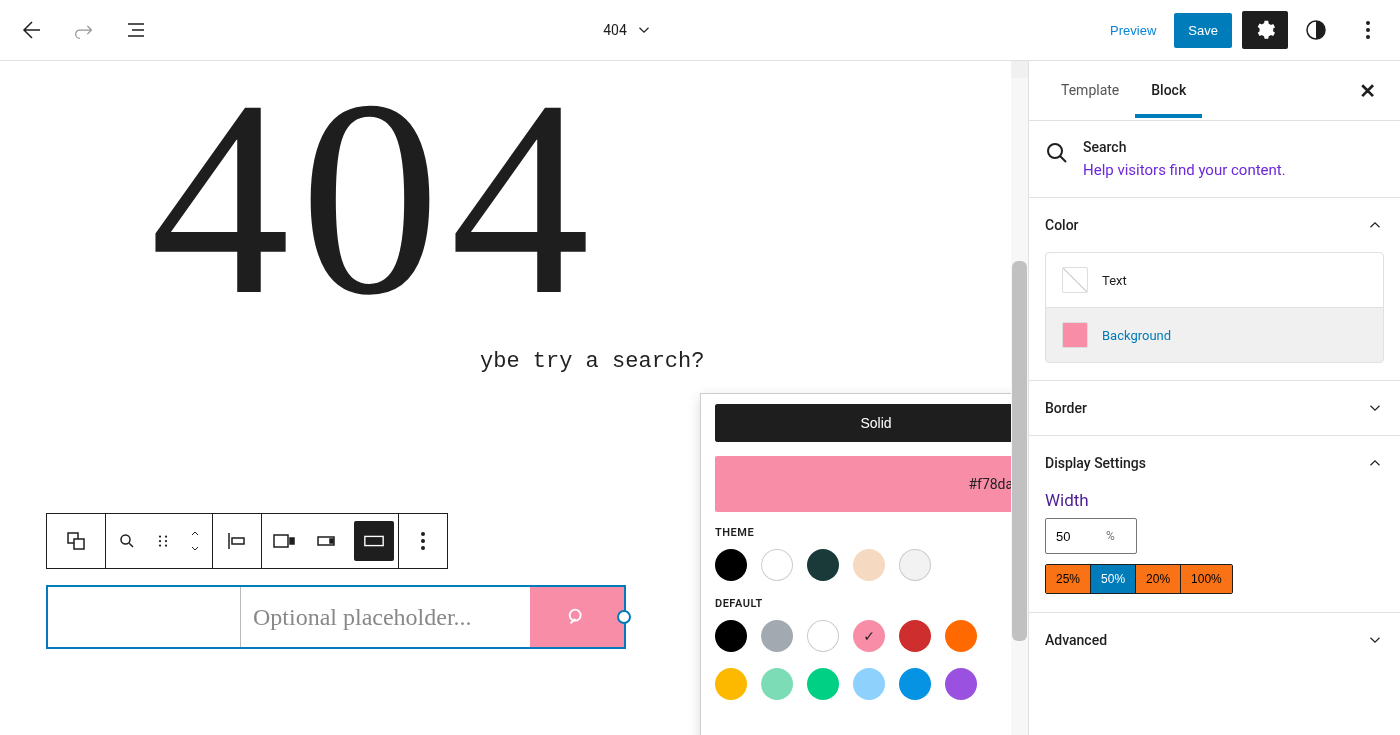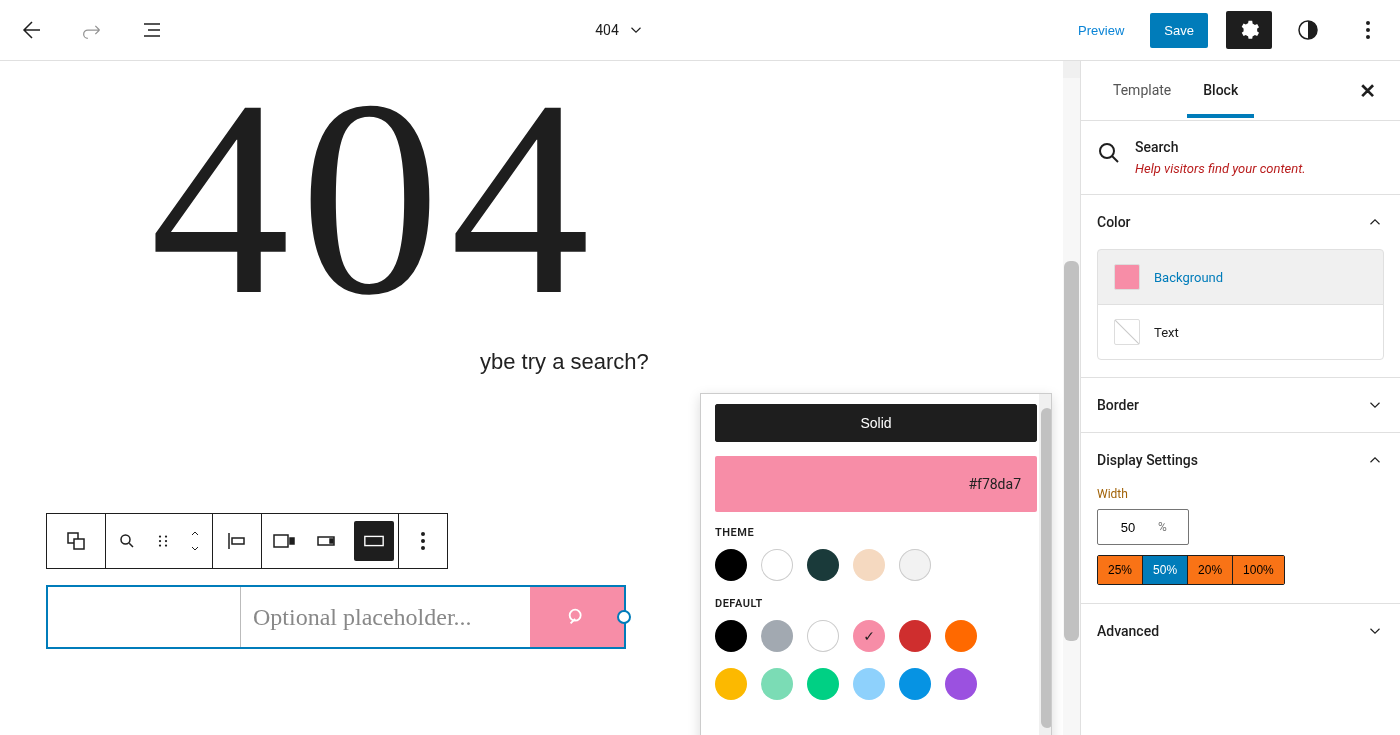--- a/index.html
+++ b/index.html
@@ -1,35 +1,35 @@
 <!DOCTYPE html>
 <html><head>
 <meta charset="utf-8">
 <style>
   * { box-sizing: border-box; margin: 0; padding: 0; }
   body { font-family: -apple-system, BlinkMacSystemFont, "Segoe UI", Roboto, sans-serif; background: #fff; overflow: hidden; width: 1400px; height: 735px; color: #1e1e1e; }
   
   .topbar { height: 61px; display: flex; align-items: center; padding: 0 8px; border-bottom: 1px solid #e0e0e0; }
-  .topbar .left-group, .topbar .right-group { display: flex; align-items: center; gap: 12px; }
+  .topbar .left-group, .topbar .right-group { display: flex; align-items: center; gap: 4px; }
   .topbar .center-group { flex: 1; display: flex; align-items: center; justify-content: center; gap: 8px; }
   .icon-btn { width: 48px; height: 48px; display: flex; align-items: center; justify-content: center; border: none; background: transparent; cursor: pointer; border-radius: 2px; color: #1e1e1e; }
   .icon-btn.disabled svg { color: #949494; }
   .icon-btn.primary { background: #1e1e1e; color: #fff; }
   .title-text { font-size: 14px; }
   .btn-text { padding: 10px 14px; font-size: 13px; cursor: pointer; border: none; background: transparent; border-radius: 2px; }
   .btn-link { color: #0a84d6; }
   .btn-primary { background: #007cba; color: #fff; font-weight: 400; }
   .kebab { display: flex; flex-direction: column; gap: 3px; align-items: center; justify-content: center; }
   .kebab span { width: 4px; height: 4px; background: #1e1e1e; border-radius: 50%; }
   
   .main-area { position: relative; display: flex; height: calc(735px - 61px); }
   .canvas-wrap { flex: 1; position: relative; overflow: hidden; }
   .canvas-pad { padding: 0 30px; }
   .big-404 { font-family: Georgia, 'Times New Roman', serif; font-weight: 100; font-size: 280px; letter-spacing: 10px; margin-top: -25px; margin-left: 120px;}
-  .prompt-text { font-family: Liberation Sans, sans-serif; font-size: 22px; color: #222; margin-left: 480px; margin-top: -10px; }
+  .prompt-text { font-family: Liberation Mono, monospace; font-size: 22px; color: #222; margin-left: 480px; margin-top: -10px; }
   
   .block-toolbar { position: absolute; left: 46px; top: 452px; display: flex; background: #fff; }
   .tb-group { border: 1px solid #1e1e1e; display: flex; align-items: center; height: 56px; }
   .tb-group + .tb-group { margin-left: -1px; }
   .tb-btn { width: 48px; height: 48px; display: flex; align-items: center; justify-content: center; background: transparent; border: none; cursor: pointer; position: relative; }
   .tb-col { width: 34px; display: flex; flex-direction: column; gap: 2px; align-items: center; }
   .tb-sq { width: 40px; height: 40px; background: #1e1e1e; display: flex; align-items: center; justify-content: center; cursor: pointer; border: none; border-radius: 2px; color: #fff; margin: 0 4px;}
   
   .search-block { position: absolute; left: 46px; top: 524px; width: 580px; height: 64px; border: 2px solid #007cba; display: flex; }
   .search-block .sb-left { width: 193px; border-right: 1px solid #bbb; }
@@ -50,46 +50,46 @@
   .swatch.outline { box-shadow: inset 0 0 0 1px #ccc; }
   .swatch.selected::after { content: '✓'; position: absolute; inset: 0; display: flex; align-items: center; justify-content: center; font-size: 14px; color: #1e1e1e; }
   
   .scrollbar-pop { position: absolute; right: -4px; top: 0; width: 16px; height: 100%; background: #f0f0f0; }
   .scrollbar-pop .thumb { position: absolute; left: 2px; right: 2px; top: 14px; height: 320px; background: #c1c1c1; border-radius: 6px; }
   
   .canvas-scroll { position: absolute; right: 0; top: 0; width: 17px; height: 100%; background: #f7f7f7; }
   .canvas-scroll .btn { height: 17px; background: #f0f0f0; }
   .canvas-scroll .thumb { position: absolute; left: 1px; right: 1px; top: 200px; height: 380px; background: #c1c1c1; border-radius: 6px; }
   
-  .sidebar { width: 320px; border-left: 1px solid #e0e0e0; display: flex; flex-direction: column; overflow-y: auto; position: relative; }
+  .sidebar { width: 372px; border-left: 1px solid #e0e0e0; display: flex; flex-direction: column; overflow-y: auto; position: relative; }
   .tabs { display: flex; border-bottom: 1px solid #e0e0e0; align-items: center; padding: 0 16px; height: 60px; }
   .tab { padding: 18px 16px 16px; font-size: 14px; color: #555; cursor: pointer; border-bottom: 4px solid transparent; }
   .tab.active { color: #1e1e1e; border-bottom-color: #007cba; font-weight: 500; }
   .close-x { margin-left: auto; font-size: 20px; cursor: pointer; color: #1e1e1e; padding: 4px 8px; font-weight: bold;}
   
   .block-header { padding: 18px 16px; display: flex; gap: 14px; align-items: flex-start; }
   .block-header .bh-icon { margin-top: 2px; }
   .block-header .bh-text h4 { font-size: 14px; font-weight: 500; margin-bottom: 6px; }
-  .block-header .bh-text p { font-size: 13px; color: #b91c1c; font-style: italic; }
+  .block-header .bh-text p { font-size: 15px; color: #6d28d9; }
   
   .panel-section { border-top: 1px solid #e0e0e0; }
   .panel-head { padding: 18px 16px; display: flex; align-items: center; justify-content: space-between; cursor: pointer; }
   .panel-head h5 { font-size: 14px; font-weight: 500; }
   .panel-body { padding: 0 16px 18px; }
   
   .color-item { border: 1px solid #e0e0e0; display: flex; align-items: center; gap: 14px; padding: 14px 16px; margin-bottom: -1px; cursor: pointer; font-size: 13px; }
   .color-item:first-child { border-radius: 4px 4px 0 0; }
   .color-item:last-child { border-radius: 0 0 4px 4px; }
   .color-item .cs { width: 26px; height: 26px; border-radius: 2px; border: 1px solid #ddd; }
   .color-item.active { background: #f0f0f0; color: #007cba; }
   .cs-empty { background: linear-gradient(to top right, transparent calc(50% - 1px), #ccc 50%, transparent calc(50% + 1px)); }
   
-  .width-label { font-size: 12px; color: #a16207; margin-bottom: 8px; }
+  .width-label { font-size: 17px; color: #4c1d95; margin-bottom: 8px; }
   .width-input { width: 92px; height: 36px; border: 1px solid #757575; display: flex; align-items: center; border-radius: 2px; margin-bottom: 10px; }
-  .width-input input { border: none; width: 60px; padding: 0 10px; font-size: 13px; outline: none; text-align: center; }
+  .width-input input { border: none; width: 60px; padding: 0 10px; font-size: 13px; outline: none; }
   .width-input span { color: #757575; font-size: 12px; padding-right: 8px; }
   .width-btns { display: flex; border: 1px solid #1e1e1e; width: fit-content; border-radius: 2px; }
   .width-btns button { padding: 7px 10px; font-size: 12px; border: none; background: #f97316; cursor: pointer; }
   .width-btns button + button { border-left: 1px solid #1e1e1e; }
   .width-btns button.active { background: #007cba; color: #fff; }
   
   svg { display: block; }
   .chev { width: 18px; height: 18px; }
 </style>
 </head>
@@ -305,27 +305,27 @@
     </div>
 
     <div class="panel-section">
       <div class="panel-head">
         <h5>Color</h5>
         <svg class="chev" viewBox="0 0 24 24" fill="none" stroke="#1e1e1e" stroke-width="1.5">
             <path d="M6 15 L12 9 L18 15"></path>
           </svg>
       </div>
       <div class="panel-body">
+        <div class="color-item">
+          <div class="cs cs-empty"></div>
+          <span>Text</span>
+        </div>
         <div class="color-item active">
           <div class="cs" style="background:#f78da7;"></div>
           <span>Background</span>
-        </div>
-        <div class="color-item">
-          <div class="cs cs-empty"></div>
-          <span>Text</span>
         </div>
       </div>
     </div>
 
     <div class="panel-section">
       <div class="panel-head">
         <h5>Border</h5>
         <svg class="chev" viewBox="0 0 24 24" fill="none" stroke="#1e1e1e" stroke-width="1.5">
             <path d="M6 9 L12 15 L18 9"></path>
           </svg>

